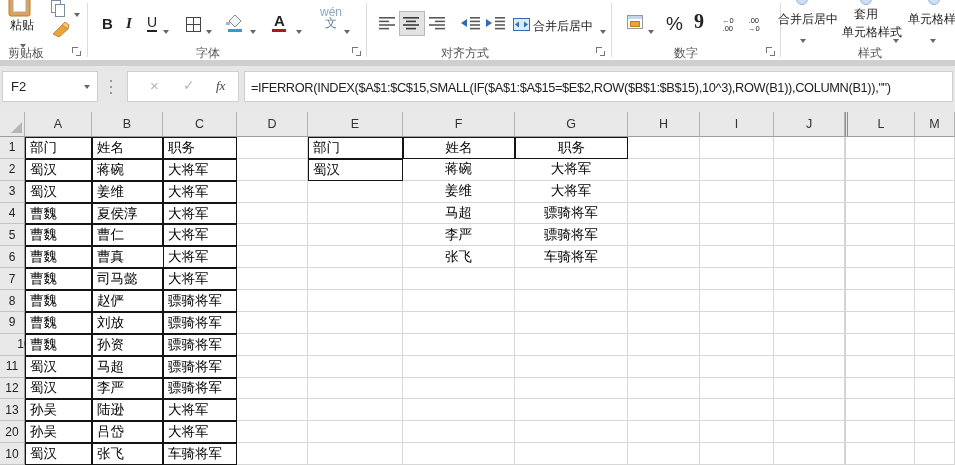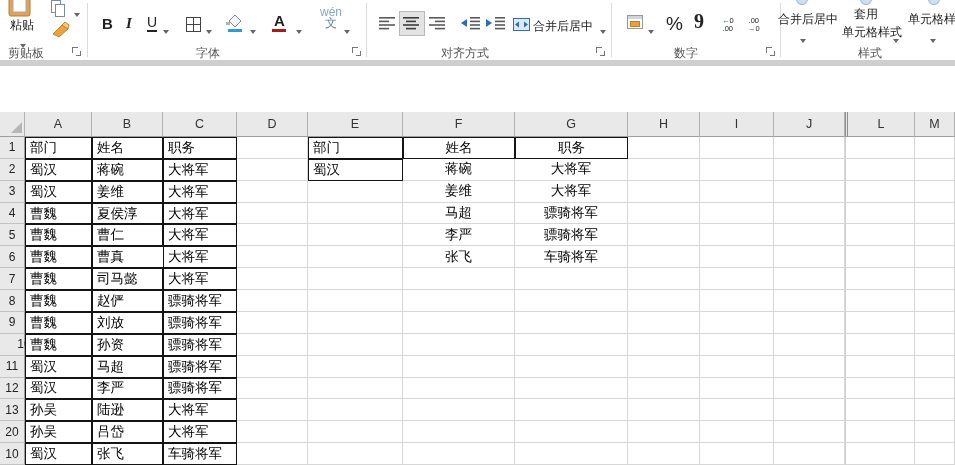--- a/index.html
+++ b/index.html
@@ -206,20 +206,35 @@
     <div class="rbtn rtext" style="left:854px;top:6px">套用</div>
     <div class="rbtn rtext" style="left:842px;top:24px">单元格样式</div>
     <div class="rbtn" style="left:893px;top:31px"><span class="chev"></span></div>
     <div class="rbtn rtext" style="left:908px;top:11px">单元格样式</div>
     <div class="rbtn" style="left:930px;top:31px"><span class="chev"></span></div>
     <div class="glabel" style="left:858px">样式</div>
   </div>
 
   <div id="band"></div>
 
+  <div id="fbar">
+    <div class="fbox" id="namebox">
+      <span class="nbtext">F2</span>
+      <span class="chev"></span>
+    </div>
+    <div id="fdots"></div>
+    <div class="fbox" id="fxbox">
+      <span class="fx-x">×</span>
+      <span class="fx-ok">✓</span>
+      <span class="fx-fx">fx</span>
+    </div>
+    <div class="fbox" id="formulabox">
+      <div class="ftext">=IFERROR(INDEX($A$1:$C$15,SMALL(IF($A$1:$A$15=$E$2,ROW($B$1:$B$15),10^3),ROW(B1)),COLUMN(B1)),"")</div>
+    </div>
+  </div>
 
   <div id="grid">
     <div class="g-corner">
         <span class="tri"></span>
       </div>
   <div class="g-colhead" style="left: 25px; width: 67px;">A</div>
       <div class="g-colhead" style="left: 92px; width: 71px;">B</div>
       <div class="g-colhead" style="left: 163px; width: 74px;">C</div>
       <div class="g-colhead" style="left: 237px; width: 71px;">D</div>
       <div class="g-colhead" style="left: 308px; width: 95px;">E</div>

